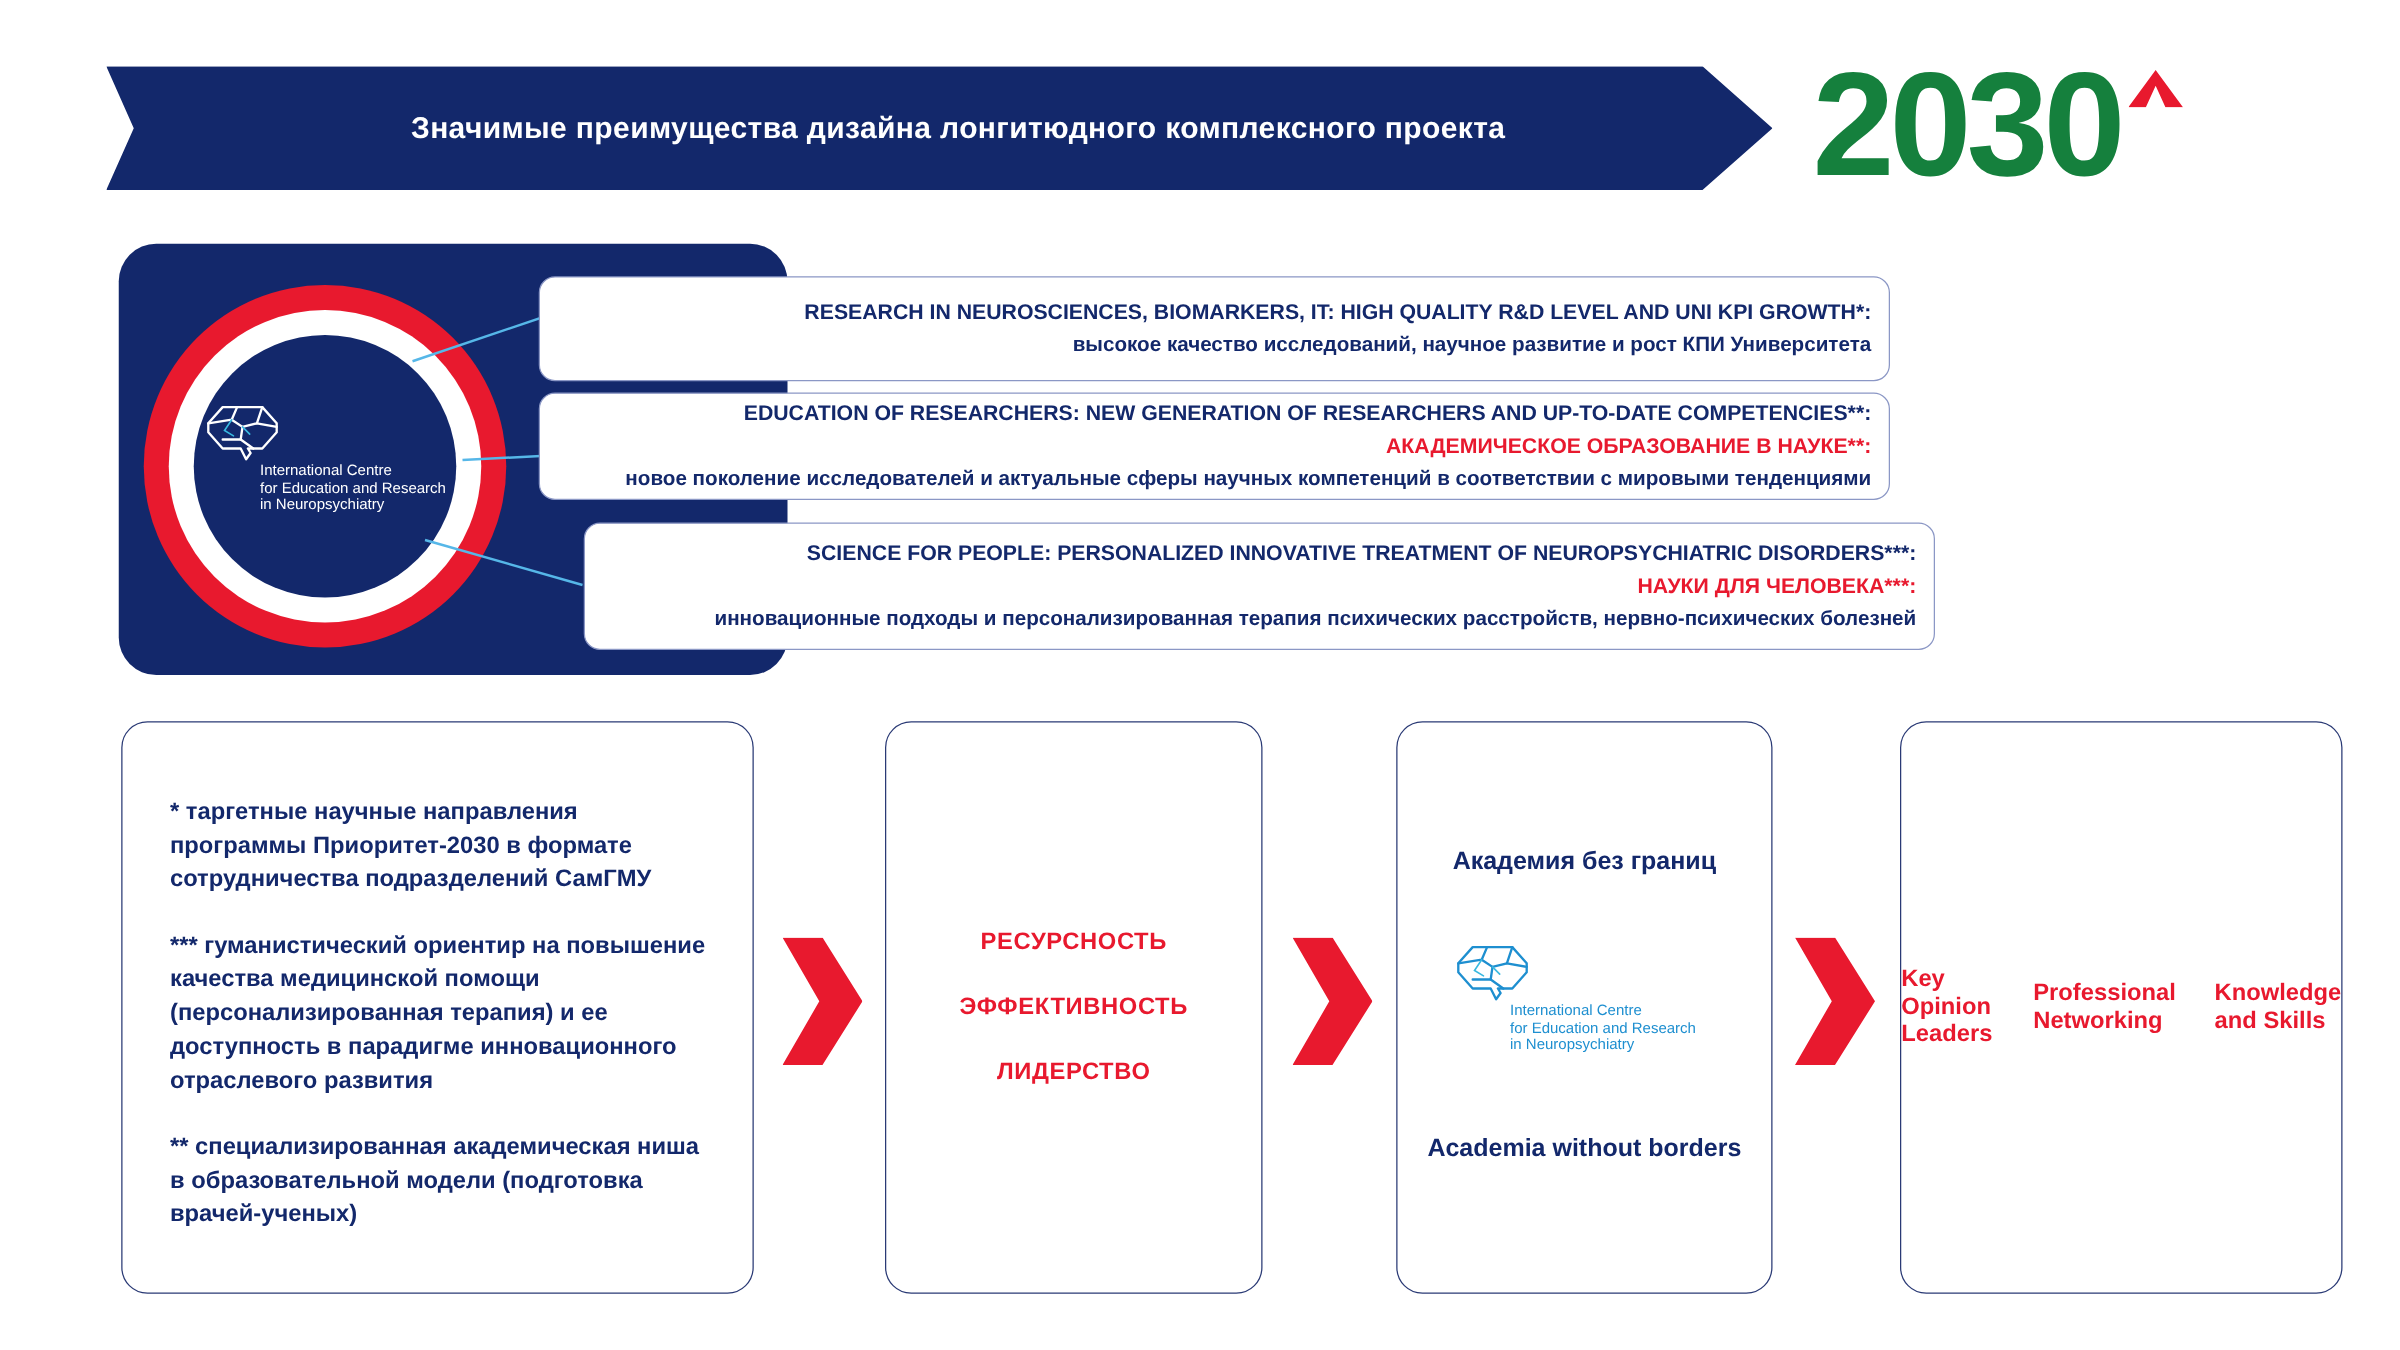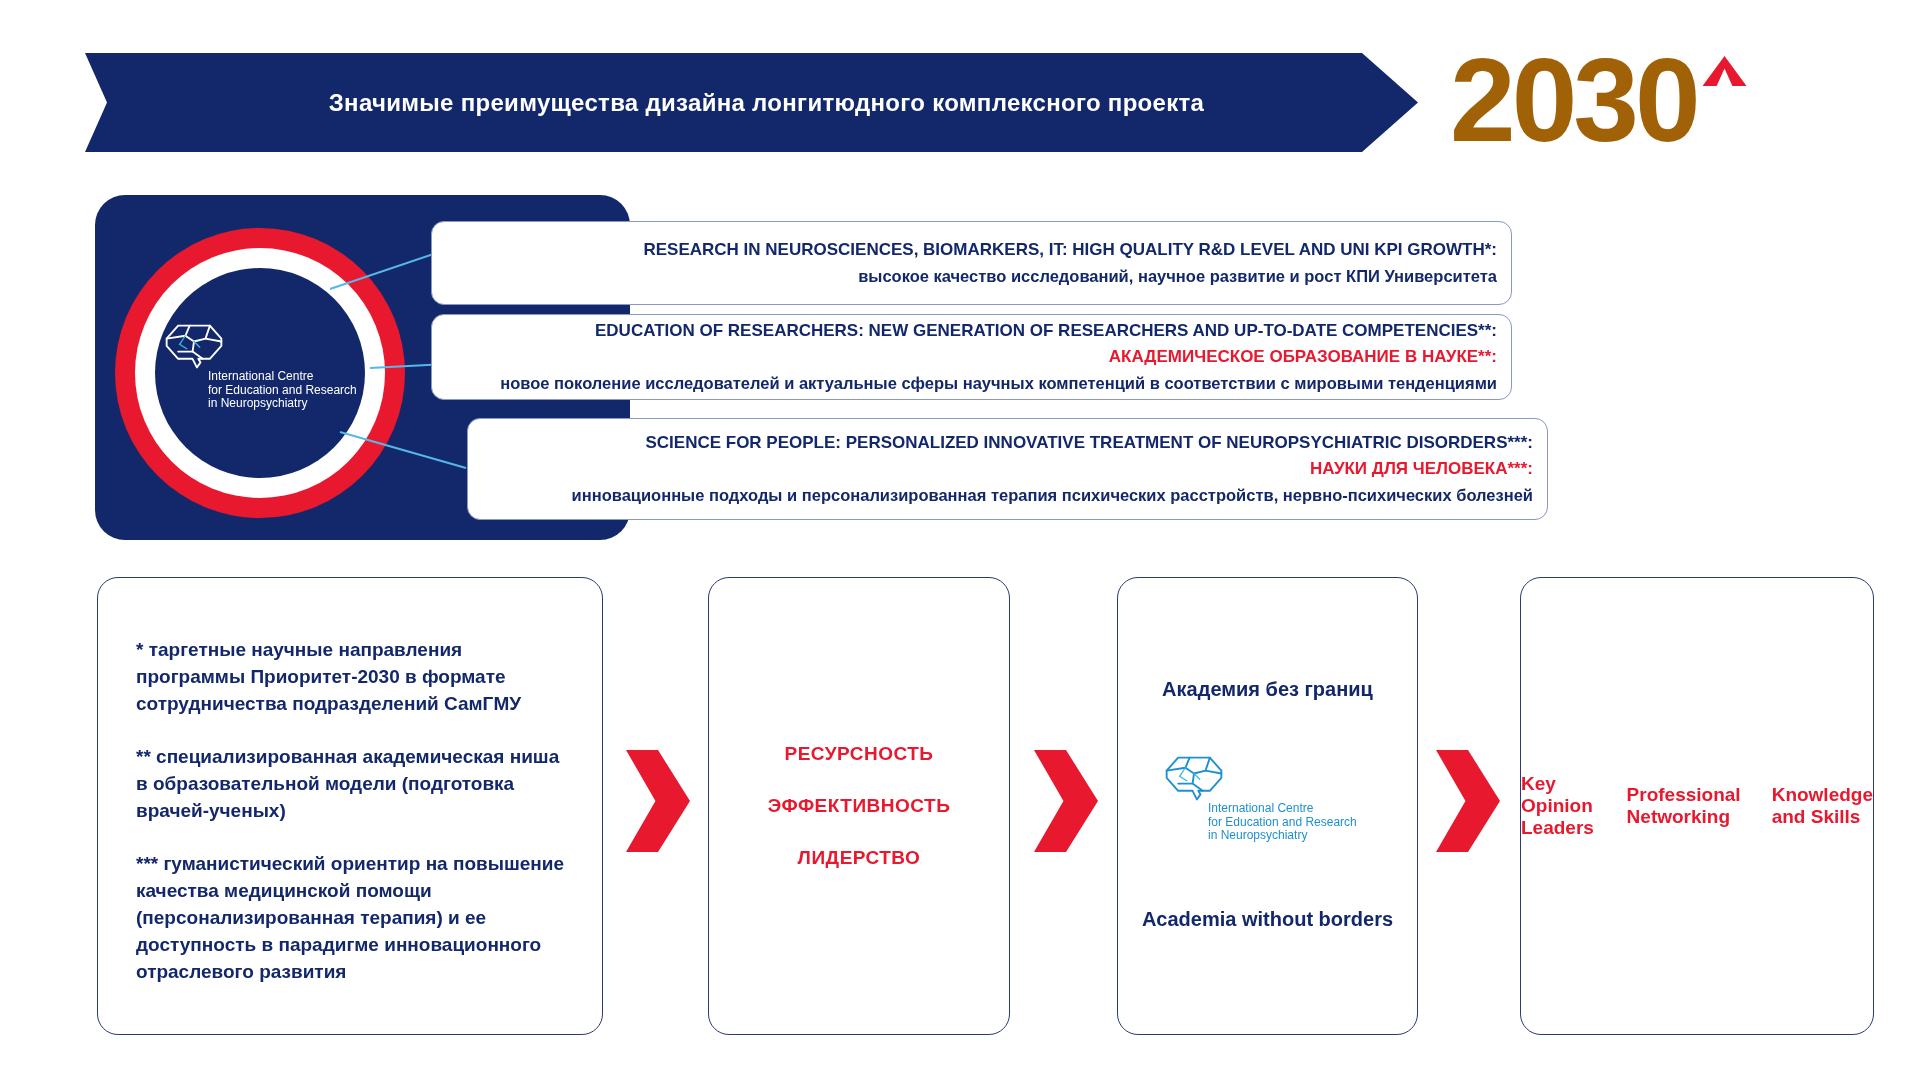--- a/index.html
+++ b/index.html
@@ -9,21 +9,21 @@
   }
   
   .banner{
     position:absolute;left:85px;top:53px;width:1333px;height:99px;background:#13286b;
     clip-path:polygon(0% 0%,calc(100% - 56px) 0%,100% 50%,calc(100% - 56px) 100%,0% 100%,22px 50%);
     display:flex;align-items:center;justify-content:center;z-index:1;
   }
   .banner-title{color:#fff;font-size:24px;font-weight:700;letter-spacing:.3px;padding-left:30px;}
   
   .logo2030{position:absolute;left:1450px;top:44px;display:flex;align-items:flex-start;z-index:1;}
-  .logo2030-digits{color:#a16207;font-size:118px;line-height:112px;font-weight:800;letter-spacing:-4px;}
+  .logo2030-digits{color:#15803d;font-size:118px;line-height:112px;font-weight:800;letter-spacing:-4px;}
   .logo2030-caret{width:44px;height:30px;background:#e8192e;margin:12px 0 0 6px;
     clip-path:polygon(50% 0,100% 100%,68% 100%,50% 42%,32% 100%,0 100%);}
   
   .navy-panel{position:absolute;left:95px;top:195px;width:535px;height:345px;background:#13286b;border-radius:30px;z-index:1;}
   .ring-red{position:absolute;left:115px;top:228px;width:290px;height:290px;border-radius:50%;background:#e8192e;z-index:1;}
   .ring-white{position:absolute;left:135px;top:248px;width:250px;height:250px;border-radius:50%;background:#ffffff;z-index:1;}
   .ring-navy{position:absolute;left:155px;top:268px;width:210px;height:210px;border-radius:50%;background:#13286b;z-index:1;}
   .icern-white{position:absolute;left:158px;top:318px;z-index:2;color:#ffffff;}
   .icern-blue{position:absolute;left:40px;top:172px;color:#1e8fd0;}
   .icern{position:relative;width:220px;height:130px;}
@@ -113,22 +113,22 @@
     <div class="adv-ru">новое поколение исследователей и актуальные сферы научных компетенций в соответствии с мировыми тенденциями</div>
   </div>
   <div class="adv-box" style="top:418px;height:102px;margin-left:36px;">
     <div class="adv-en">SCIENCE FOR PEOPLE: PERSONALIZED INNOVATIVE TREATMENT OF NEUROPSYCHIATRIC DISORDERS***:</div>
     <div class="adv-ru-accent">НАУКИ ДЛЯ ЧЕЛОВЕКА***:</div>
     <div class="adv-ru">инновационные подходы и персонализированная терапия психических расстройств, нервно-психических болезней</div>
   </div>
 
   <div class="b-box foot-box">
     <p class="footnote">* таргетные научные направления программы Приоритет-2030 в формате сотрудничества подразделений СамГМУ</p>
+    <p class="footnote">*** гуманистический ориентир на повышение качества медицинской помощи (персонализированная терапия) и ее доступность в парадигме инновационного отраслевого развития</p>
     <p class="footnote">** специализированная академическая ниша в образовательной модели (подготовка врачей-ученых)</p>
-    <p class="footnote">*** гуманистический ориентир на повышение качества медицинской помощи (персонализированная терапия) и ее доступность в парадигме инновационного отраслевого развития</p>
   </div>
 
   <div class="chevron chev1"></div>
 
   <div class="b-box pillars-box">
     <div class="pillar">РЕСУРСНОСТЬ</div>
     <div class="pillar">ЭФФЕКТИВНОСТЬ</div>
     <div class="pillar">ЛИДЕРСТВО</div>
   </div>
 

